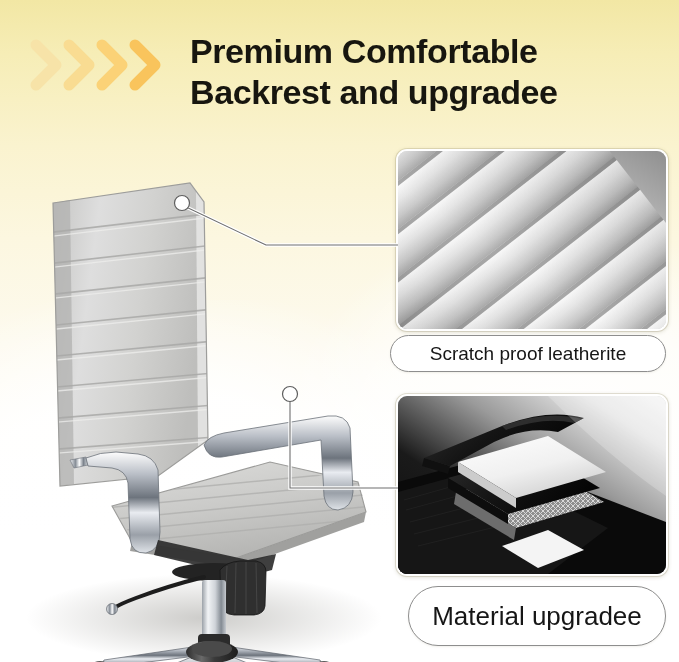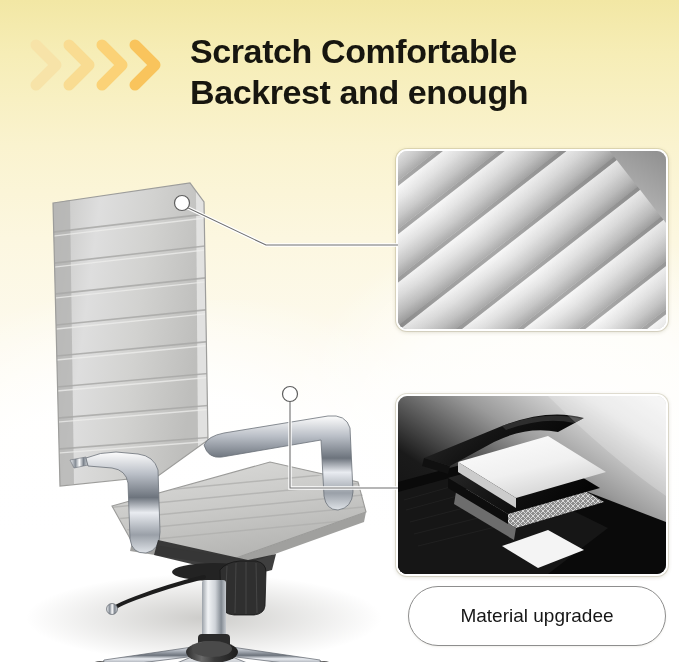--- a/index.html
+++ b/index.html
@@ -57,43 +57,43 @@
   .panel svg{display:block;width:100%;height:100%;}
 
   
   .pill{
     position:absolute;display:flex;align-items:center;justify-content:center;
     background:#ffffff;border:1.6px solid #8e8e8e;border-radius:40px;
     color:#161616;text-align:center;
     box-shadow:0 1px 2px rgba(120,110,70,0.10);
   }
   #pill-1{left:390px;top:335px;width:274px;height:35px;font-size:19px;}
-  #pill-2{left:408px;top:586px;width:256px;height:58px;font-size:19px;line-height:24px;}
+  #pill-2{left:408px;top:586px;width:256px;height:58px;font-size:26px;line-height:24px;}
   #pill-2 .l{display:block;white-space:nowrap;}
 
   
   #leaders{position:absolute;left:0;top:0;width:679px;height:662px;pointer-events:none;}
 </style>
 </head>
 <body>
 
 <div id="stage">
 
   <svg id="chevrons" viewBox="0 0 145 58">
     <g fill="none" stroke-linecap="round" stroke-linejoin="round" stroke-width="11">
       <polyline points="6,9 26,29 6,49" stroke="#f7e3a8"></polyline>
       <polyline points="39,9 59,29 39,49" stroke="#f9dc92"></polyline>
       <polyline points="72,9 92,29 72,49" stroke="#fbd277"></polyline>
       <polyline points="105,9 125,29 105,49" stroke="#f9c45c"></polyline>
     </g>
   </svg>
 
   <div id="title">
-    <span class="l">Scratch Comfortable</span>
-    <span class="l">Backrest and enough</span>
+    <span class="l">Premium Comfortable</span>
+    <span class="l">Backrest and upgradee</span>
   </div>
 
   <div id="wash"></div>
   <div id="washr"></div>
 
   <svg id="chair" viewBox="0 0 392 522">
     <defs>
       <linearGradient id="gBack" x1="0" y1="0" x2="1" y2="0.25">
         <stop offset="0" stop-color="#c4c4c2"></stop>
         <stop offset="0.30" stop-color="#dedede"></stop>
@@ -374,20 +374,23 @@
       <circle cx="182" cy="203" r="7.5" fill="#ffffff" stroke="#5e5e5e" stroke-width="1.2"></circle>
     </g>
 
     <g>
       <polyline points="290,398 290,488 398,488" fill="none" stroke="#ffffff" stroke-width="3.4"></polyline>
       <polyline points="290,398 290,488 398,488" fill="none" stroke="#6e6e6e" stroke-width="1.1"></polyline>
       <circle cx="290" cy="394" r="7.5" fill="#ffffff" stroke="#5e5e5e" stroke-width="1.2"></circle>
     </g>
   </svg>
 
+  <div class="pill" id="pill-1">
+    <span>Scratch proof leatherite</span>
+  </div>
 
   <div class="pill" id="pill-2">
     <div>
       <span class="l">Material upgradee</span>
     </div>
   </div>
 
 </div>
 
 </body></html>

